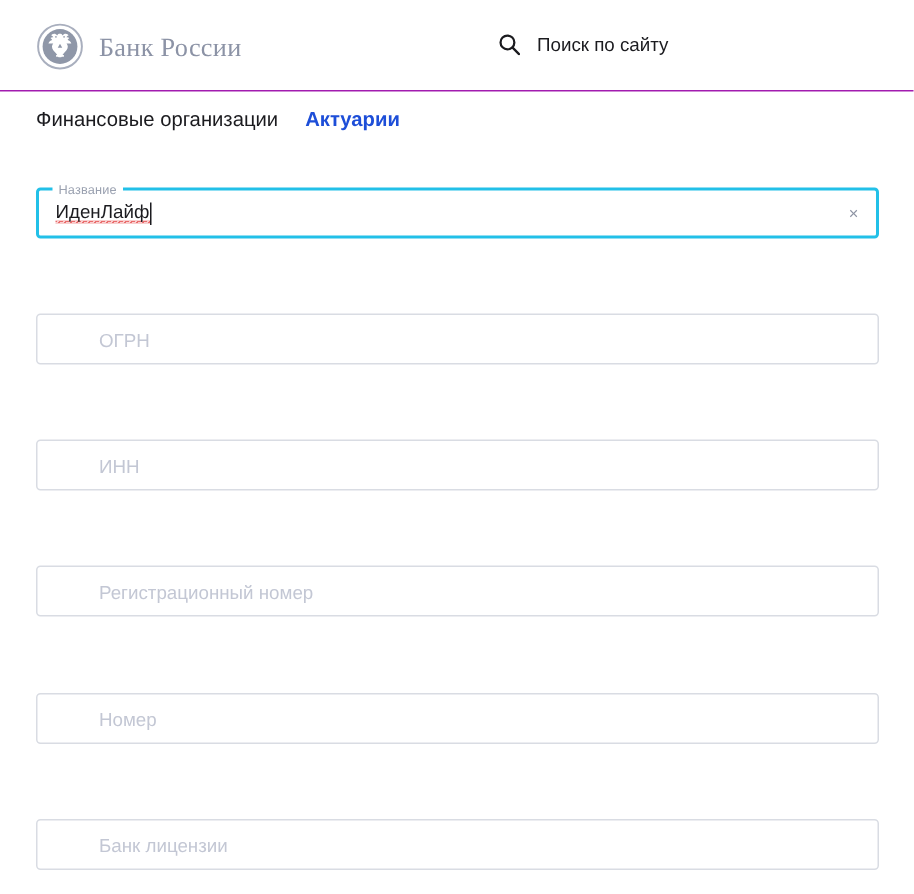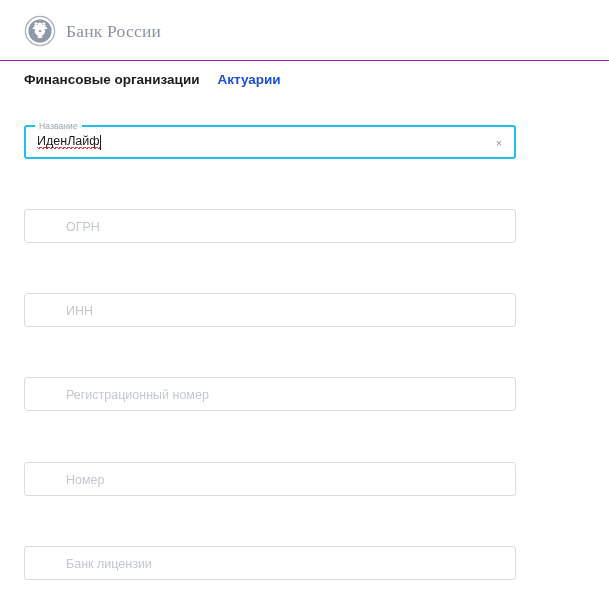--- a/index.html
+++ b/index.html
@@ -81,38 +81,38 @@
     gap: 18px;
   }
   .tab {
     font-size: 13.5px;
     white-space: nowrap;
     cursor: pointer;
     padding: 2px 0;
   }
   .tab.active {
     color: #1b1b1f;
-    font-weight: bold;
+    font-weight: normal;
   }
   .tab.inactive {
     color: #1d4ed8;
     font-weight: bold;
   }
 
   
   .form-area {
     position: absolute;
     left: 0;
     top: 0;
     width: 609px;
   }
   .field {
     position: absolute;
     left: 24px;
-    width: 492px;
+    width: 562px;
     height: 34px;
     box-sizing: border-box;
     background: #ffffff;
     padding-left: 10px;
   }
 
   
   .field.idle {
     border: 1px solid #d9dce3;
     border-radius: 3px;
@@ -213,20 +213,29 @@
         <g fill="#8f97a8">
           <circle cx="13.3" cy="9.6" r=".55"></circle>
           <circle cx="18.7" cy="9.6" r=".55"></circle>
           <path d="M16 14.2l1.5 2.7h-3z"></path>
         </g>
       </svg>
     </span>
     <span class="brand-name">Банк России</span>
   </div>
 
+  <div class="site-search">
+    <span>
+      <svg class="search-glyph" viewBox="0 0 15 15" aria-hidden="true">
+        <circle cx="6.3" cy="6.3" r="4.6" fill="none" stroke="#1b1b1f" stroke-width="1.5"></circle>
+        <line x1="9.9" y1="9.9" x2="14" y2="14.1" stroke="#1b1b1f" stroke-width="1.5" stroke-linecap="round"></line>
+      </svg>
+    </span>
+    <span class="search-text">Поиск по сайту</span>
+  </div>
 
 </div>
 
 <div class="tabs">
   <div class="tab active">Финансовые организации</div>
   <div class="tab inactive">Актуарии</div>
 </div>
 
 <div class="form-area">
 

